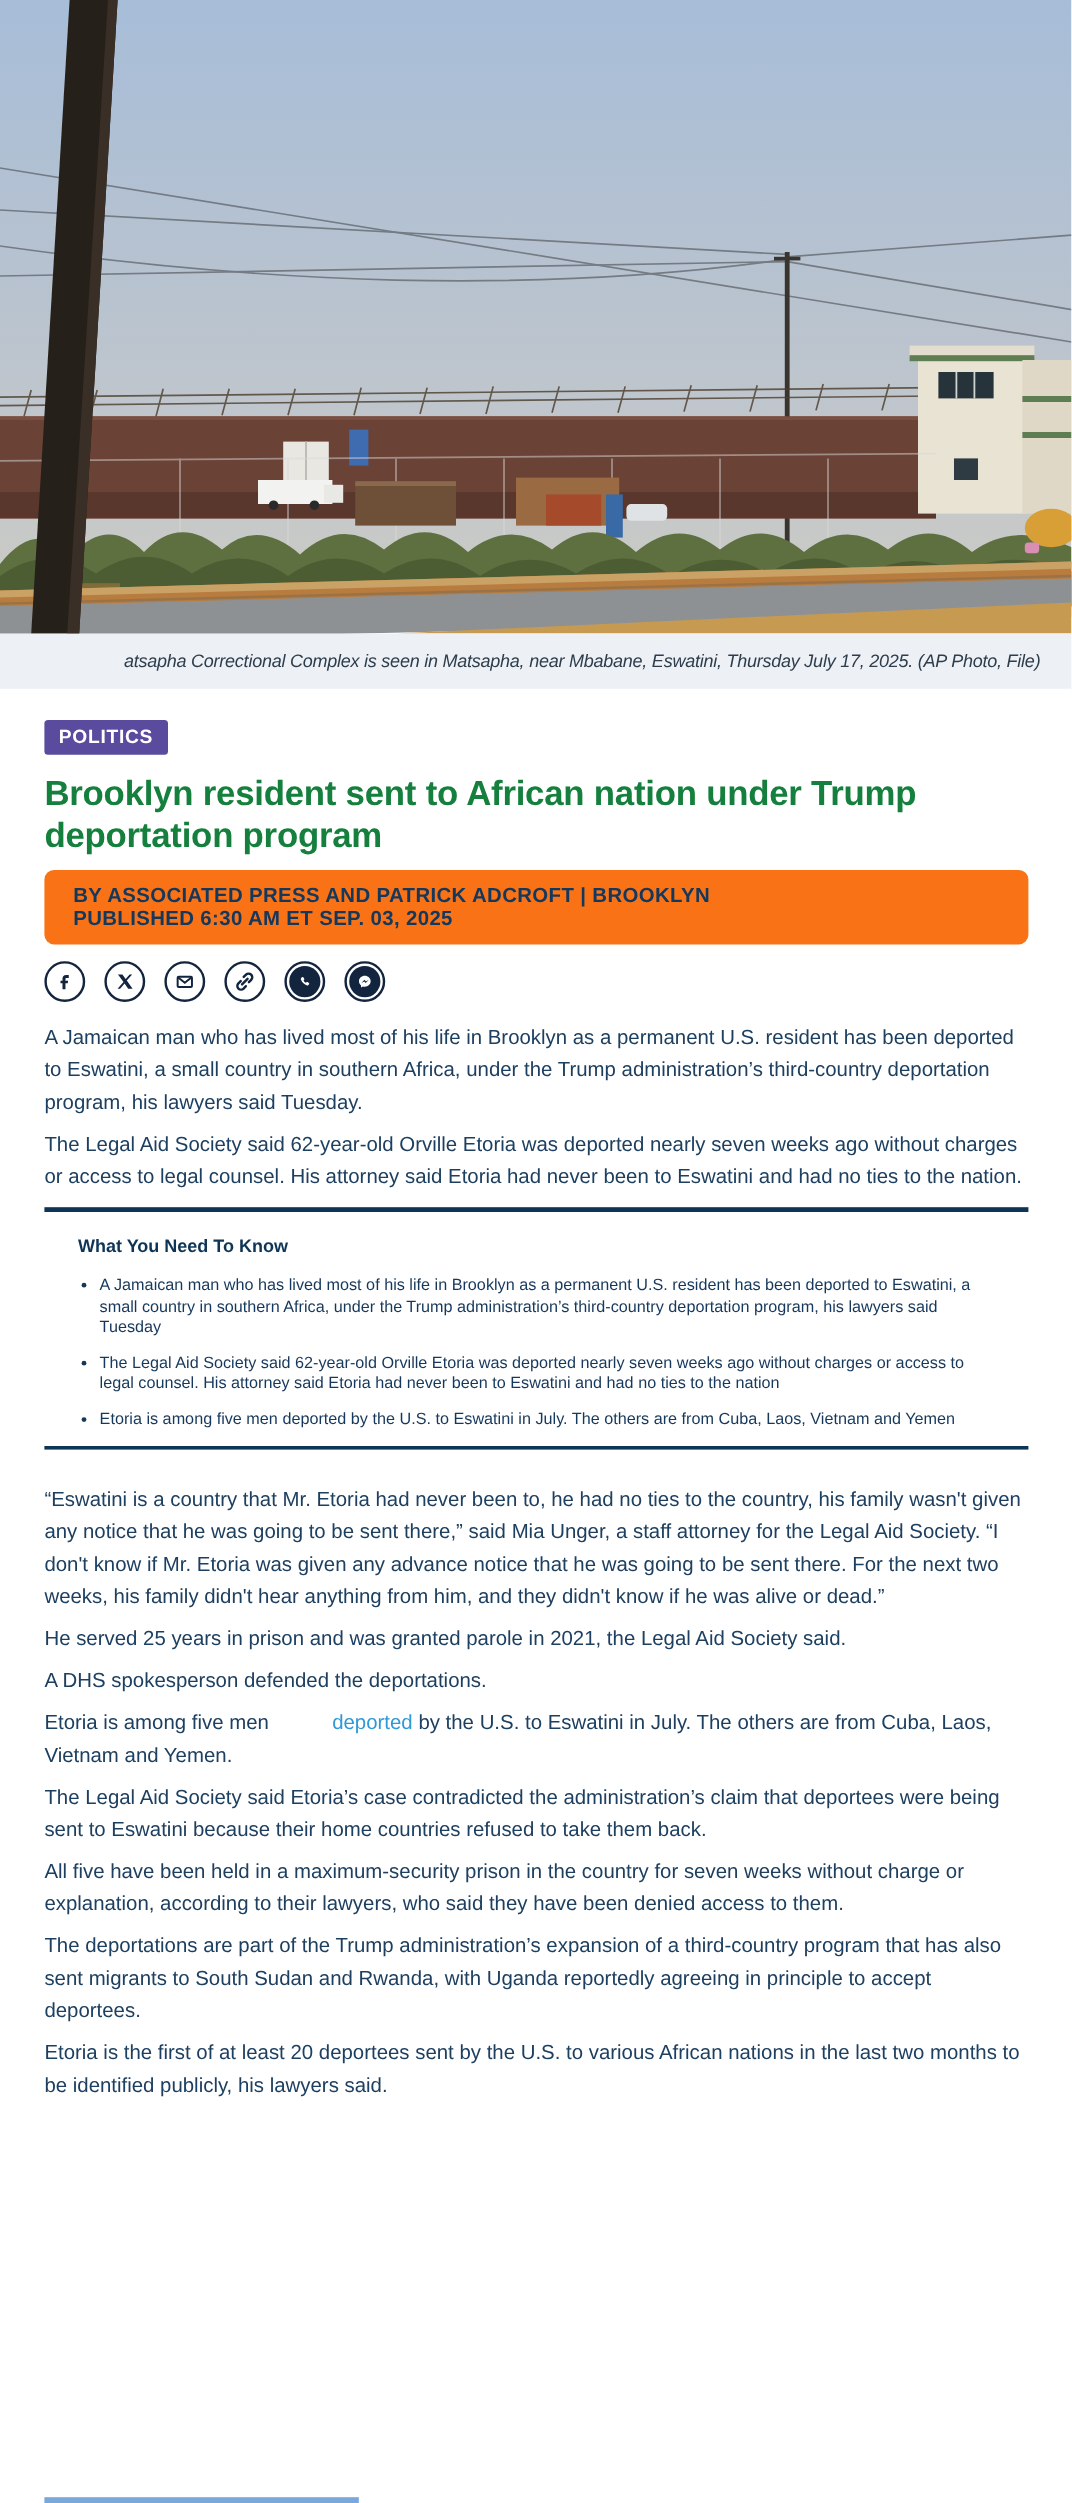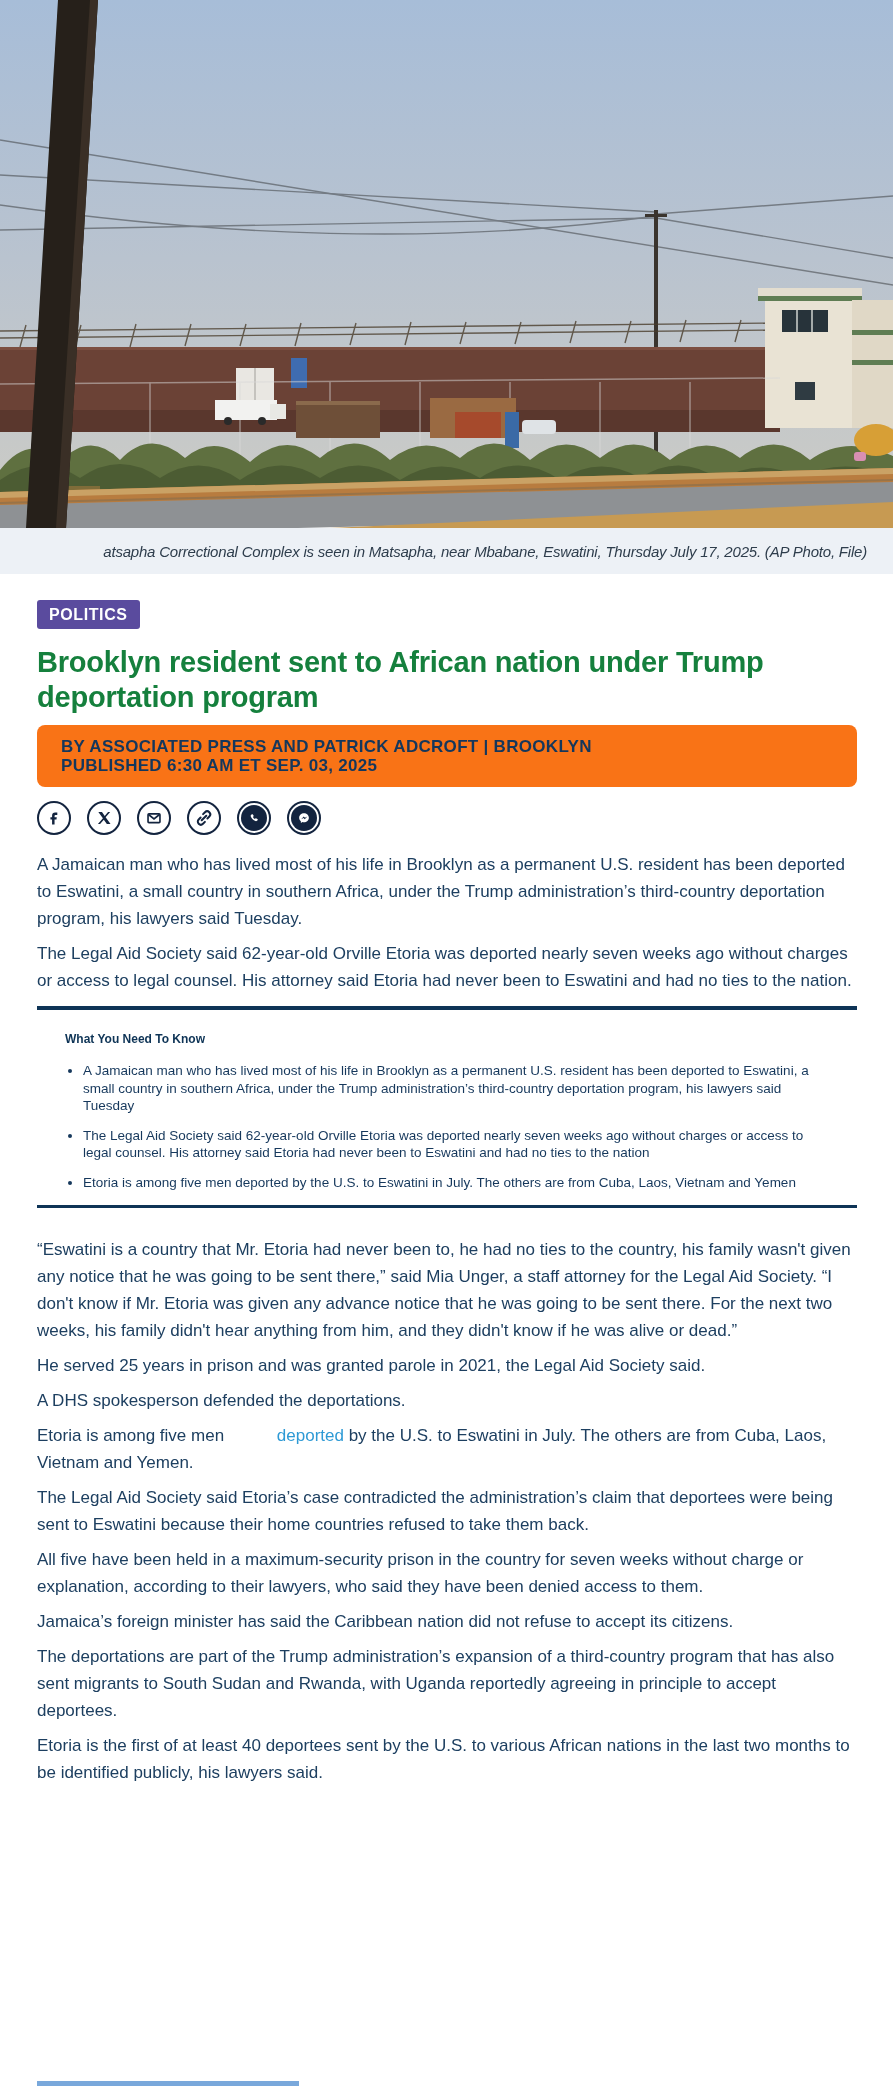--- a/index.html
+++ b/index.html
@@ -56,21 +56,21 @@
     margin:0 0 8px;font-size:17px;line-height:27px;color:#1d3f60;
   }
   .body-text a{color:#2e9ad5;text-decoration:none;cursor:pointer;margin-left:48px;}
   
   .wyntk{
     margin:12px 0 28px;
     border-top:4px solid #0e3456;border-bottom:3px solid #0e3456;
     padding:18px 26px 14px 28px;
   }
   .wyntk h2{
-    margin:0 0 12px;font-size:12px;line-height:22px;font-weight:700;color:#0e3456;
+    margin:0 0 12px;font-size:15px;line-height:22px;font-weight:700;color:#0e3456;
   }
   .wyntk ul{margin:0;padding-left:18px;}
   .wyntk li{
     font-size:13.5px;line-height:17.5px;color:#16385c;margin-bottom:12px;
     font-weight:500;
   }
   .wyntk li:last-child{margin-bottom:0;}
   
   .embed-bar{
     position:absolute;left:37px;bottom:0;width:262px;height:5px;background:#79a8db;
@@ -240,20 +240,19 @@
       </ul>
   </div>
 
   <div class="body-text">
       <p>“Eswatini is a country that Mr. Etoria had never been to, he had no ties to the country, his family wasn't given any notice that he was going to be sent there,” said Mia Unger, a staff attorney for the Legal Aid Society. “I don't know if Mr. Etoria was given any advance notice that he was going to be sent there. For the next two weeks, his family didn't hear anything from him, and they didn't know if he was alive or dead.”</p>
       <p>He served 25 years in prison and was granted parole in 2021, the Legal Aid Society said.</p>
       <p>A DHS spokesperson defended the deportations.</p>
       <p>Etoria is among five men <a href="#">deported</a> by the U.S. to Eswatini in July. The others are from Cuba, Laos, Vietnam and Yemen.</p>
       <p>The Legal Aid Society said Etoria’s case contradicted the administration’s claim that deportees were being sent to Eswatini because their home countries refused to take them back.</p>
       <p>All five have been held in a maximum-security prison in the country for seven weeks without charge or explanation, according to their lawyers, who said they have been denied access to them.</p>
-      <p>Jamaica’s foreign minister has said the Caribbean nation did not refuse to accept its citizens.</p>
       <p>The deportations are part of the Trump administration’s expansion of a third-country program that has also sent migrants to South Sudan and Rwanda, with Uganda reportedly agreeing in principle to accept deportees.</p>
-      <p>Etoria is the first of at least 40 deportees sent by the U.S. to various African nations in the last two months to be identified publicly, his lawyers said.</p>
+      <p>Etoria is the first of at least 20 deportees sent by the U.S. to various African nations in the last two months to be identified publicly, his lawyers said.</p>
     </div>
 
 </div>
 
 <div class="embed-bar"></div>
 
 </body></html>

